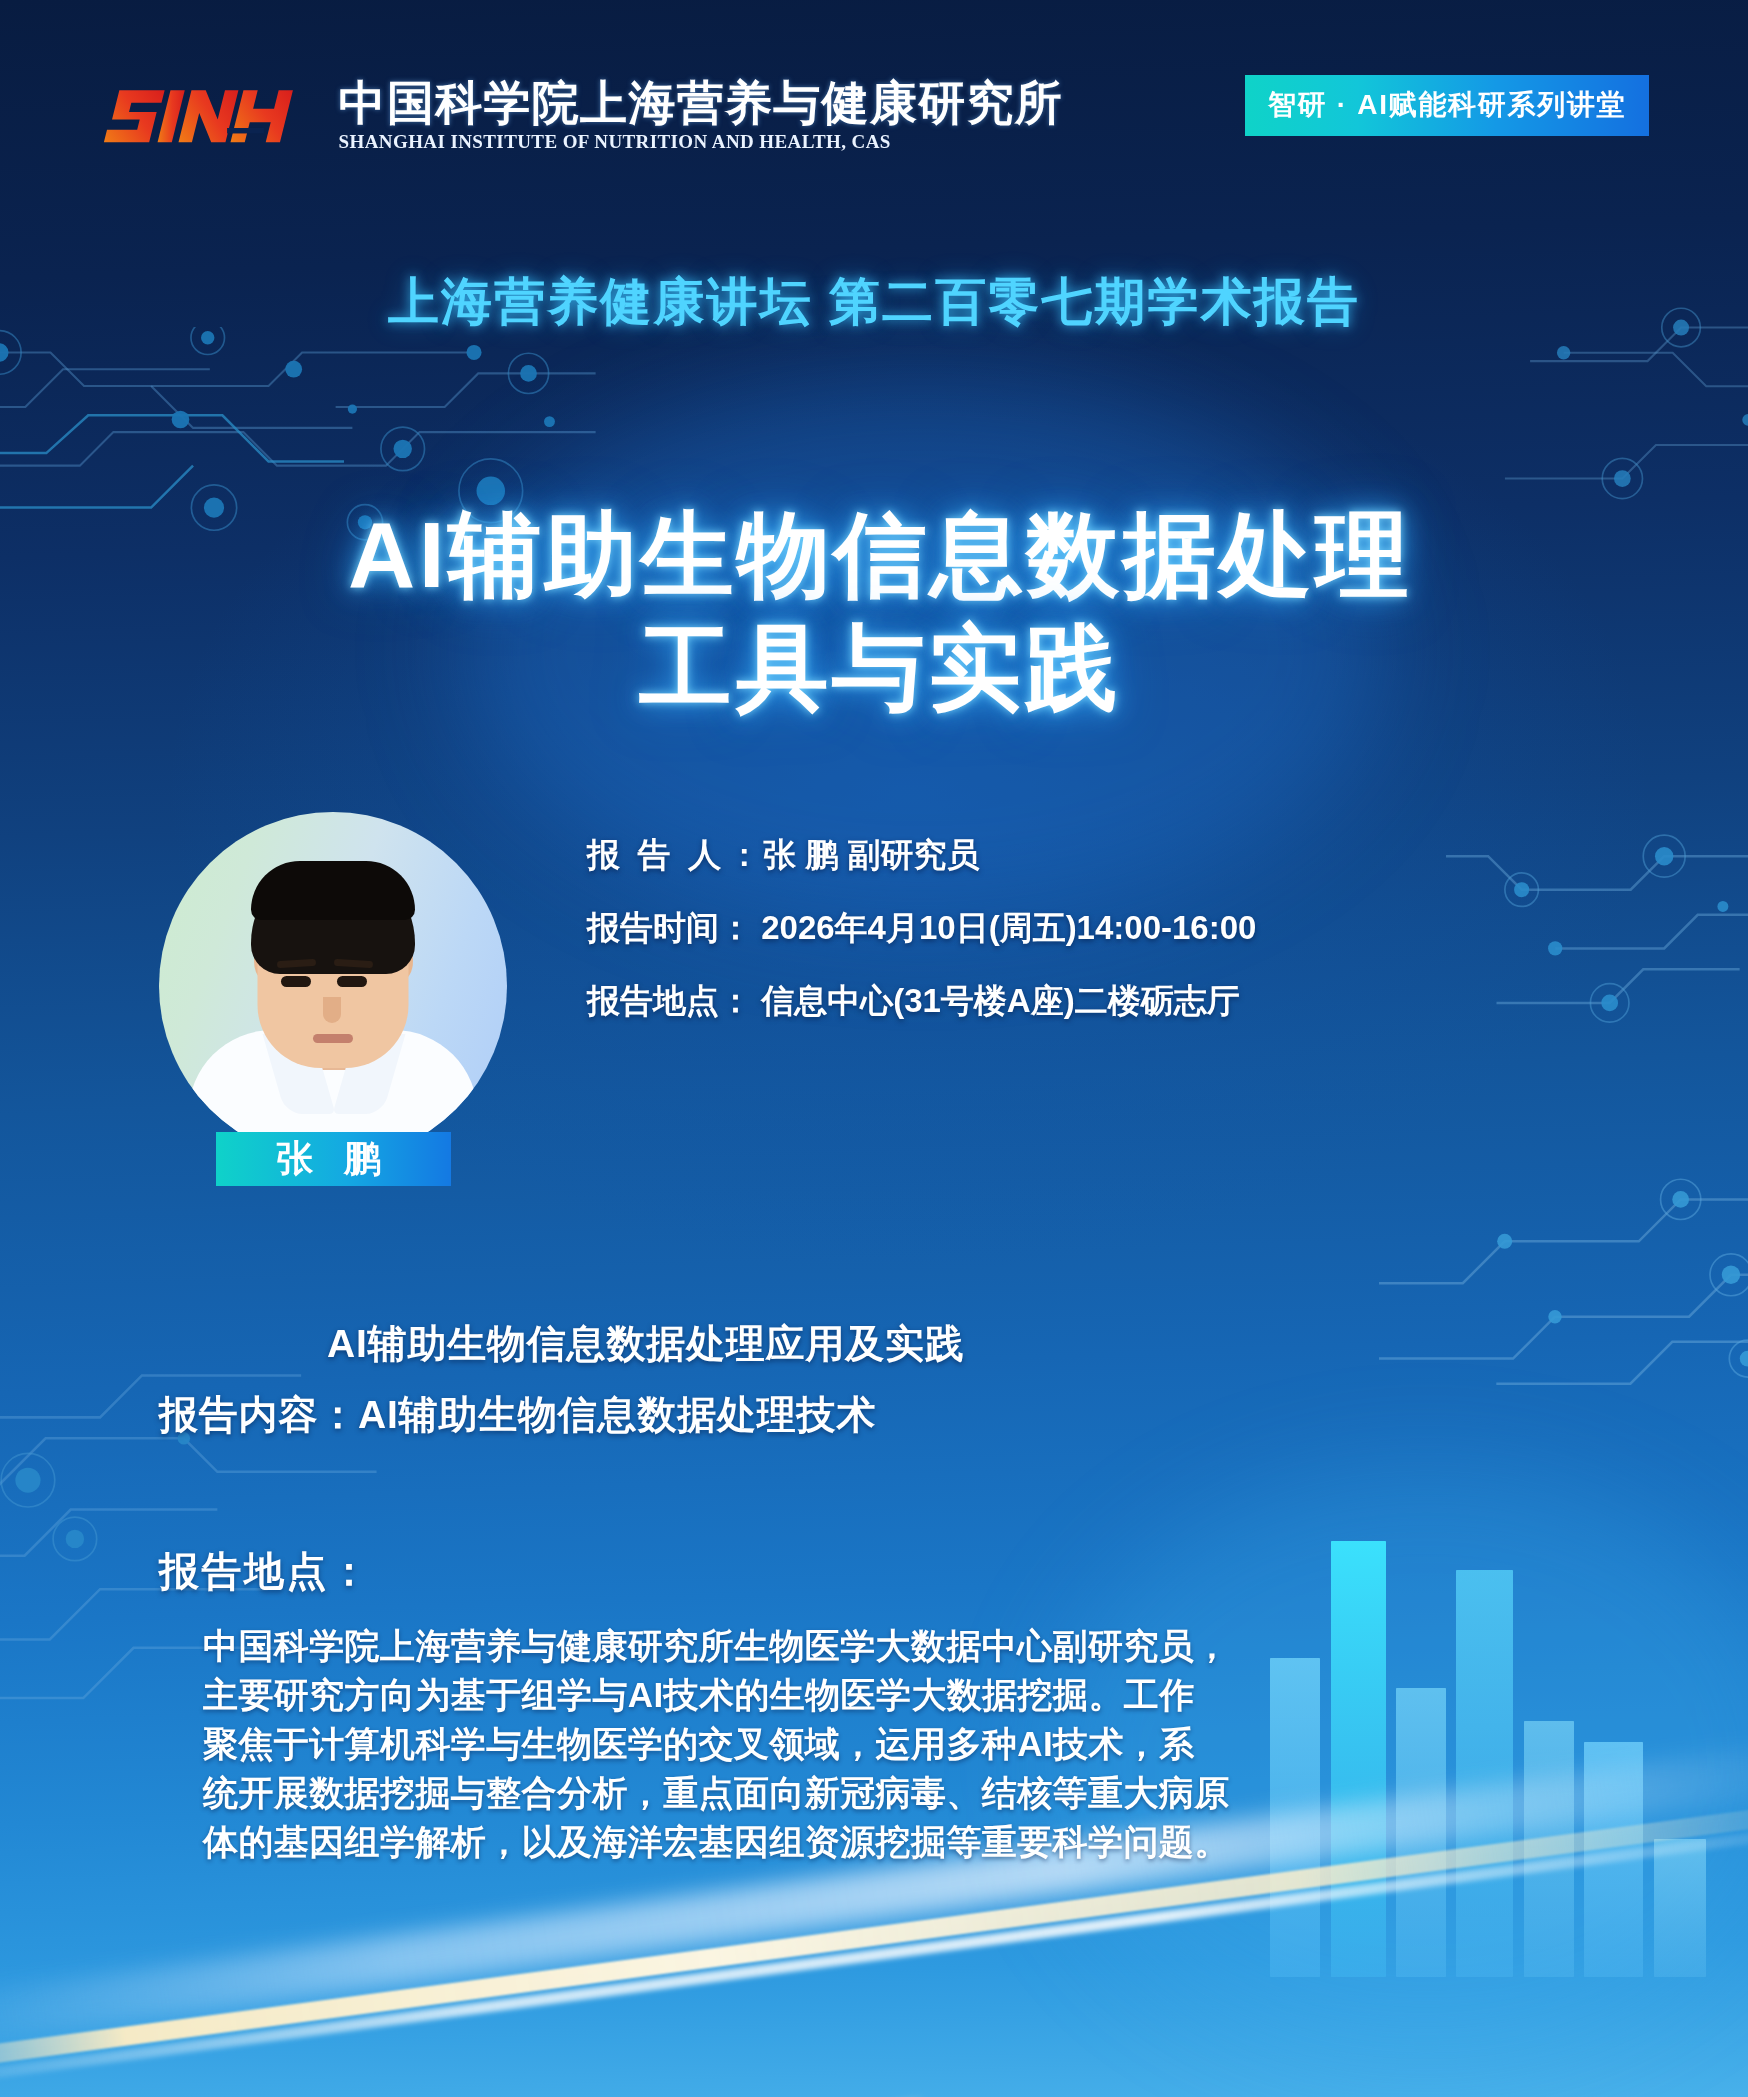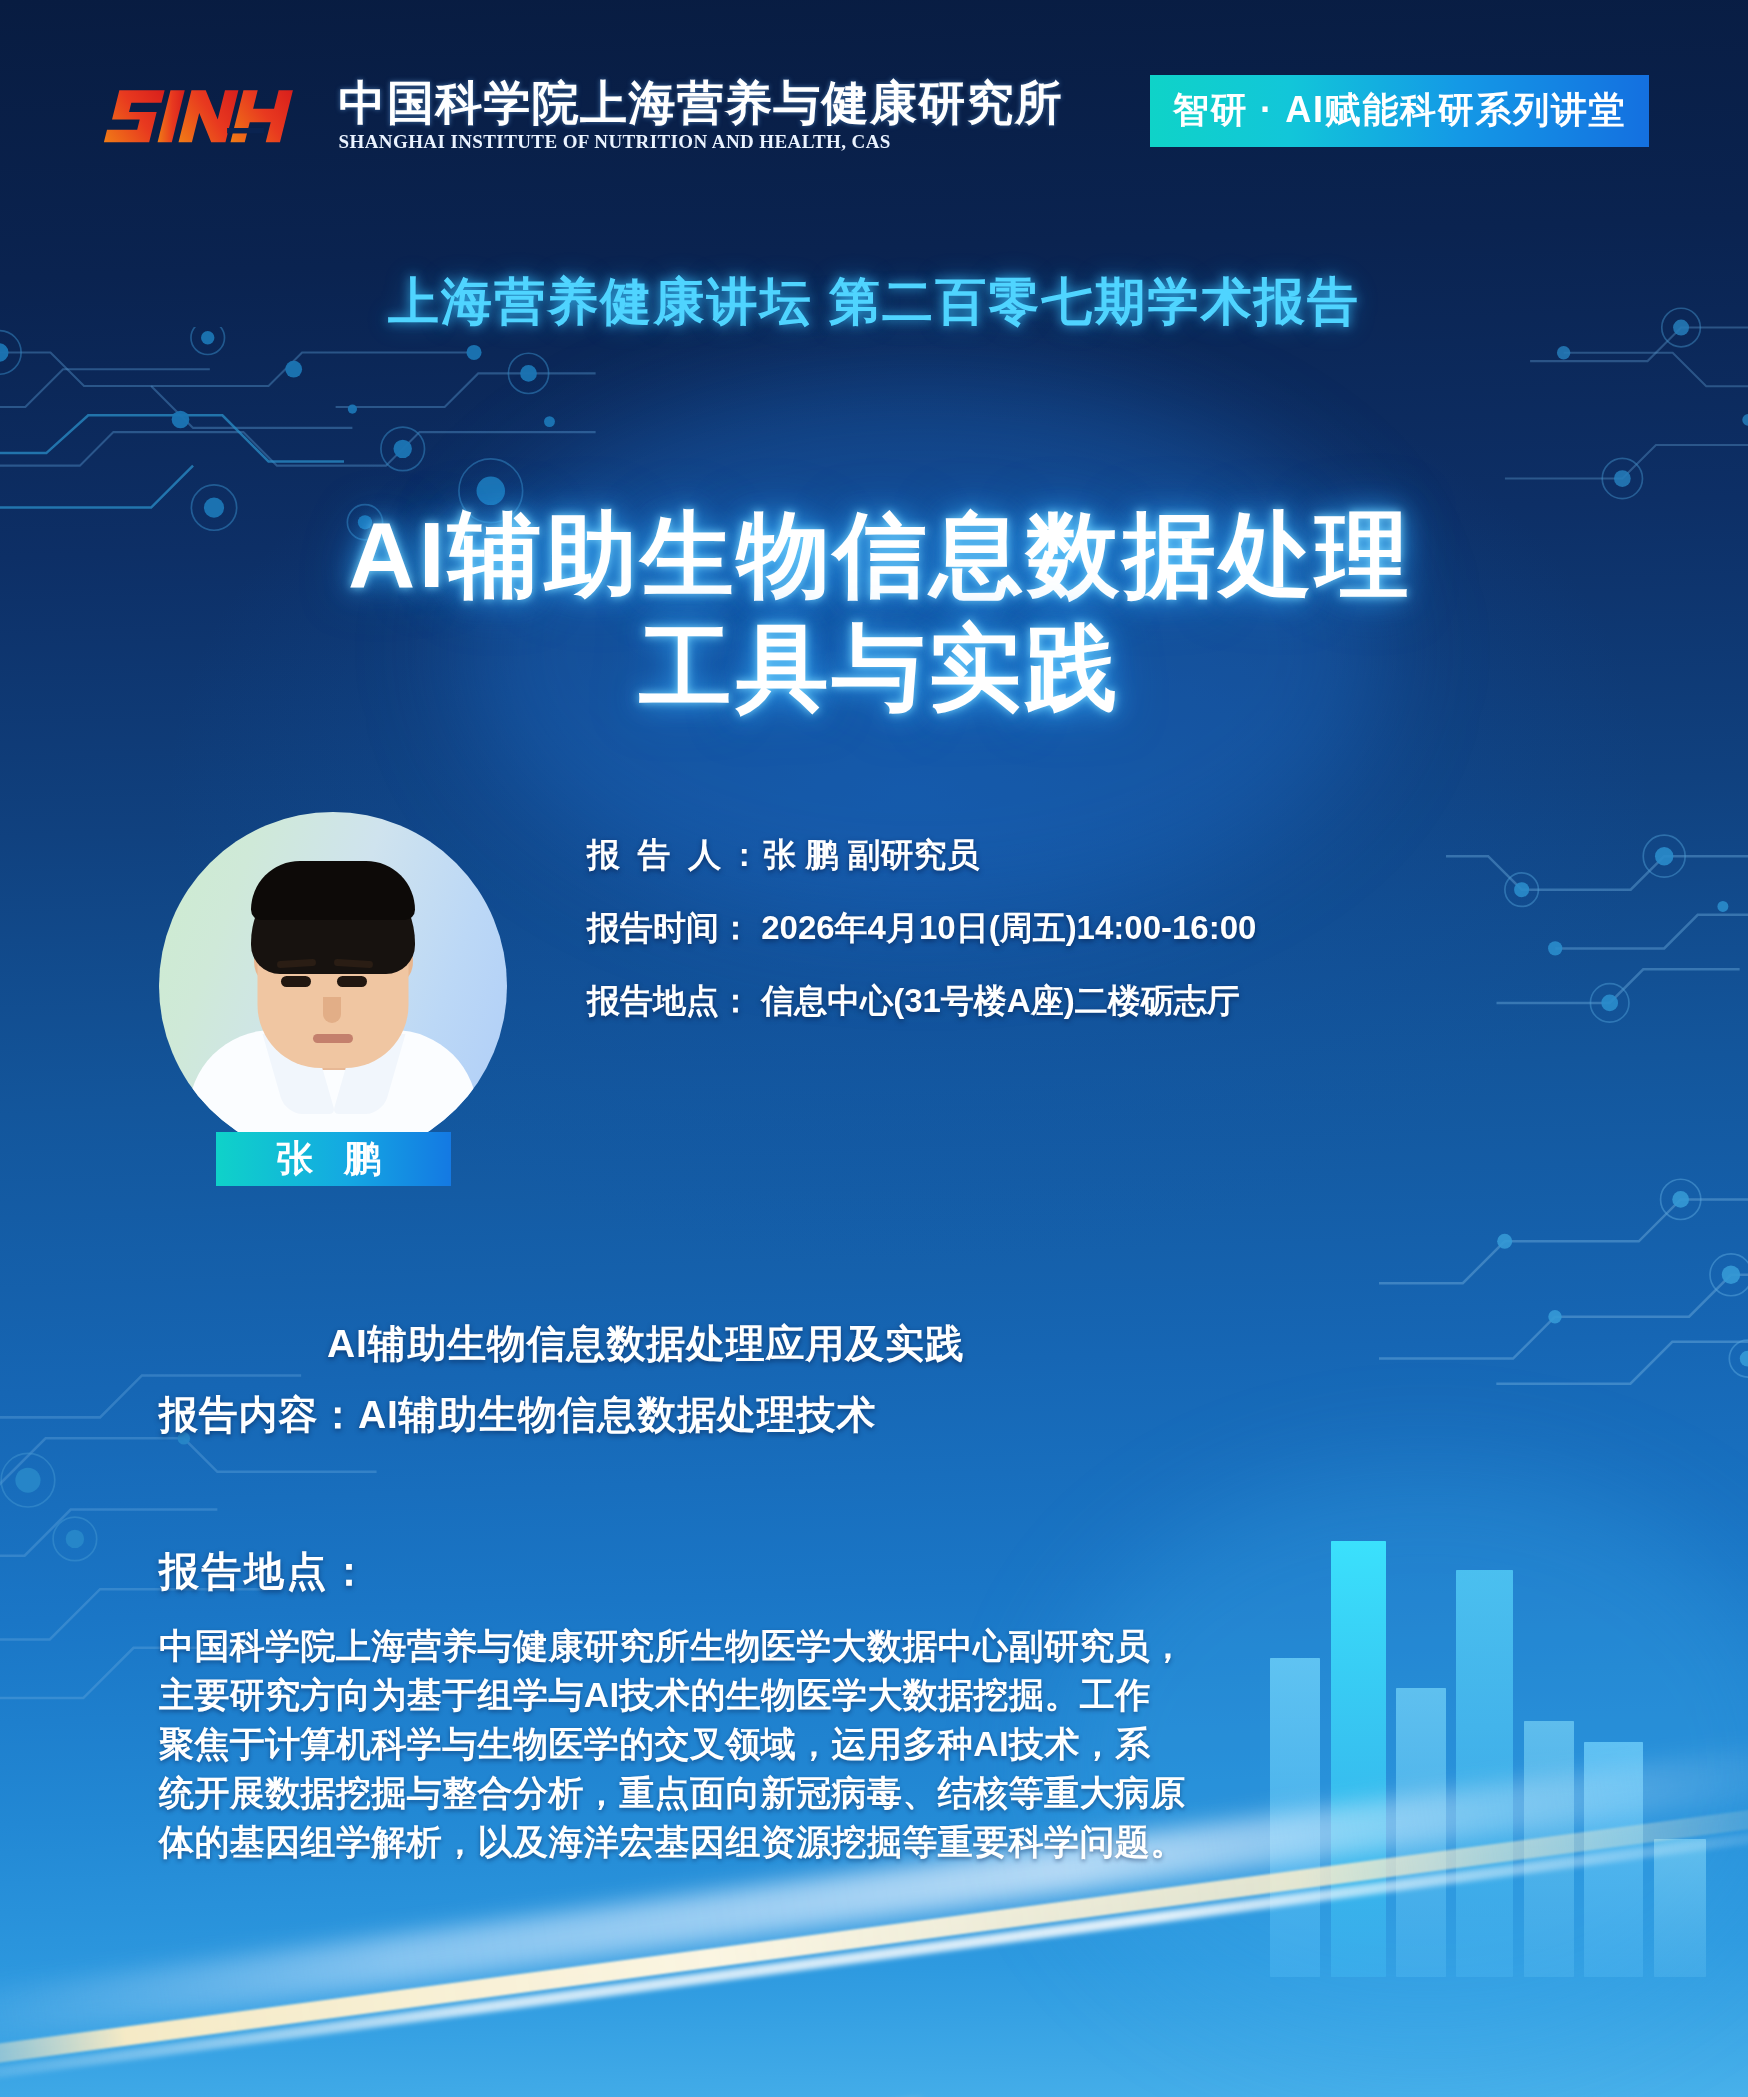--- a/index.html
+++ b/index.html
@@ -76,21 +76,21 @@
   .sinh-en{
     font-size:19px; font-weight:bold; color:#eaf3ff; letter-spacing:0.4px;
     white-space:nowrap; margin-top:3.4px; font-family:"Liberation Serif","DejaVu Serif",serif;
   }
   .badge{
     position:absolute; right:99px; top:7.6px;
     padding:11px 22.7px 12.6px 22.7px;
     background:linear-gradient(90deg,#0fd3c8 0%,#12c6d9 28%,#1499e6 62%,#1470e0 100%);
   }
   .badge span{
-    font-size:36px; font-weight:bold; color:#ffffff; letter-spacing:1.7px; white-space:nowrap;
+    font-size:28px; font-weight:bold; color:#ffffff; letter-spacing:1.7px; white-space:nowrap;
   }
 
   
   .subtitle{
     position:absolute; left:0; top:268px; width:100%; text-align:center;
     font-size:51px; font-weight:bold; letter-spacing:2.1px;
     color:#4fd4ff; text-shadow:0 0 11px rgba(60,200,255,.75), 0 0 25px rgba(40,170,255,.45);
   }
 
   
@@ -170,21 +170,21 @@
   .content-line.indent{ padding-left:168px; }
 
   
   .bio{ position:absolute; left:159px; top:1544px; width:1435px; }
   .bio-head{
     font-size:40px; font-weight:bold; color:#ffffff; letter-spacing:2.5px;
     margin-bottom:22px; text-shadow:0 2.1px 5px rgba(0,20,60,.5);
   }
   .bio-body p{
     font-size:35px; font-weight:bold; color:#ffffff; letter-spacing:0.4px;
-    line-height:1.40; white-space:nowrap; text-shadow:0 1.7px 4.2px rgba(0,25,70,.45);
+    line-height:1.40; white-space:nowrap; text-shadow:0 1.7px 4.2px rgba(0,25,70,.45);margin-left:44px;
   }
 </style>
 </head>
 <body>
 
 <div class="poster">
 
   <div class="bg-layer">
     <div class="glow glow-a"></div>
     <div class="glow glow-b"></div>

